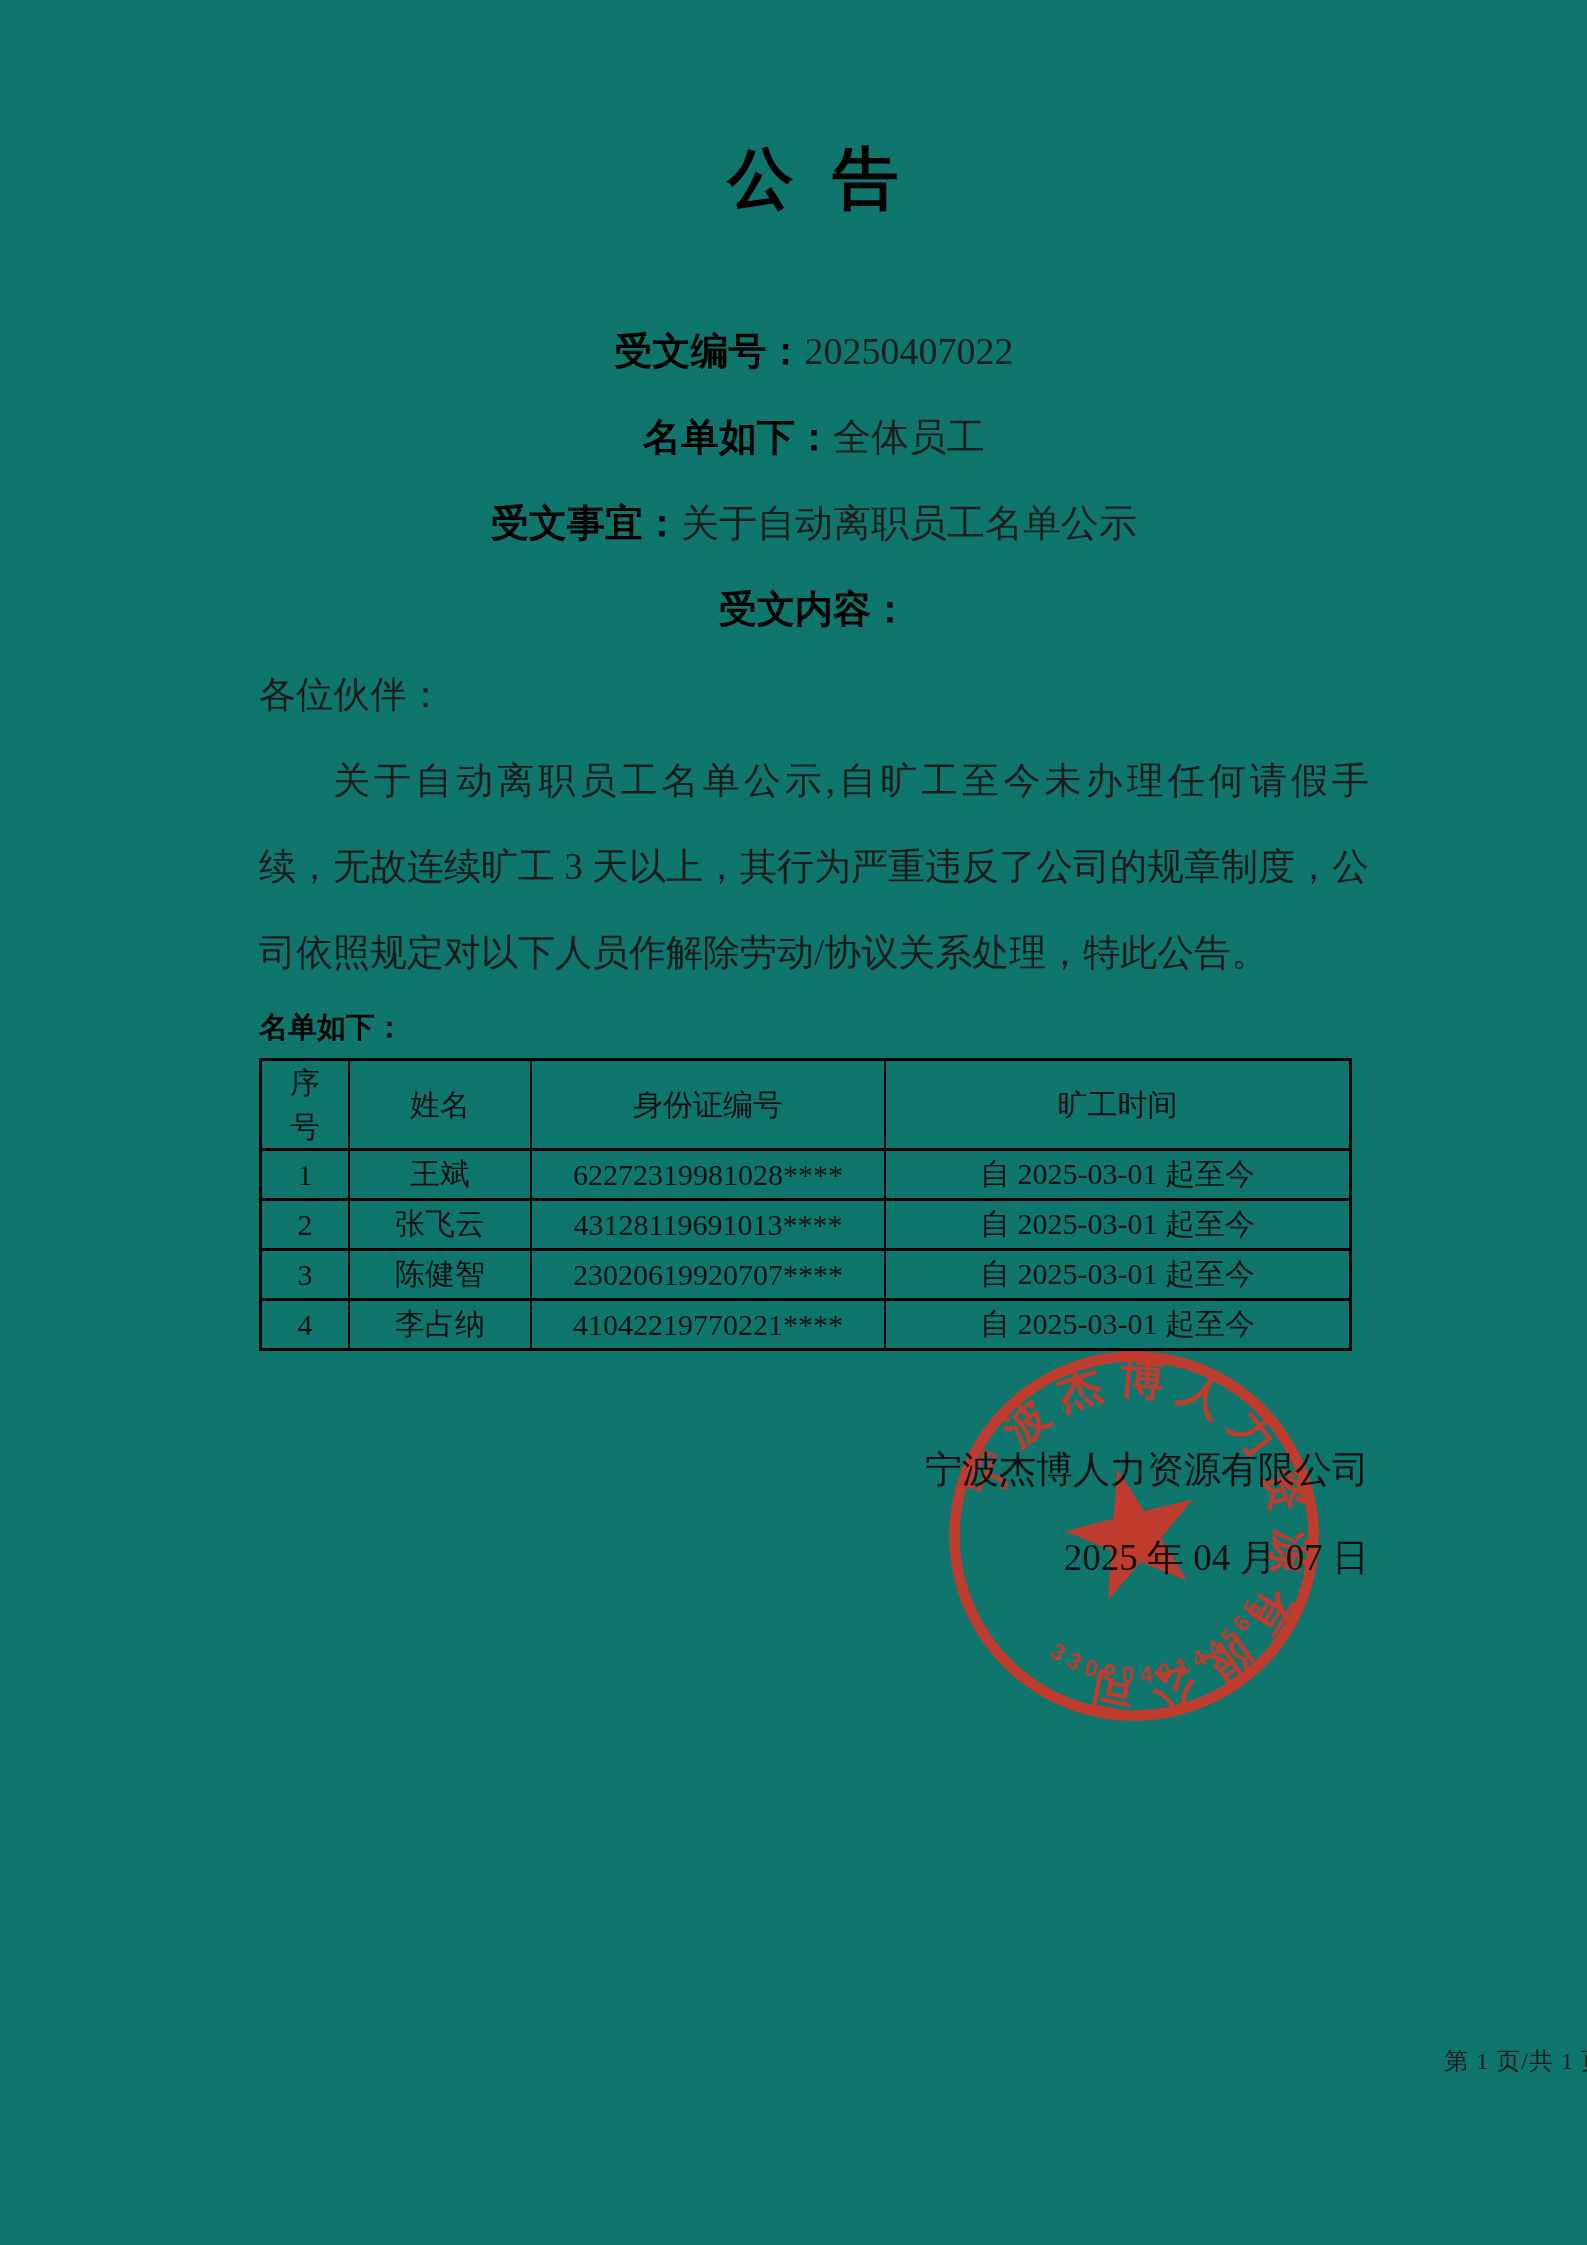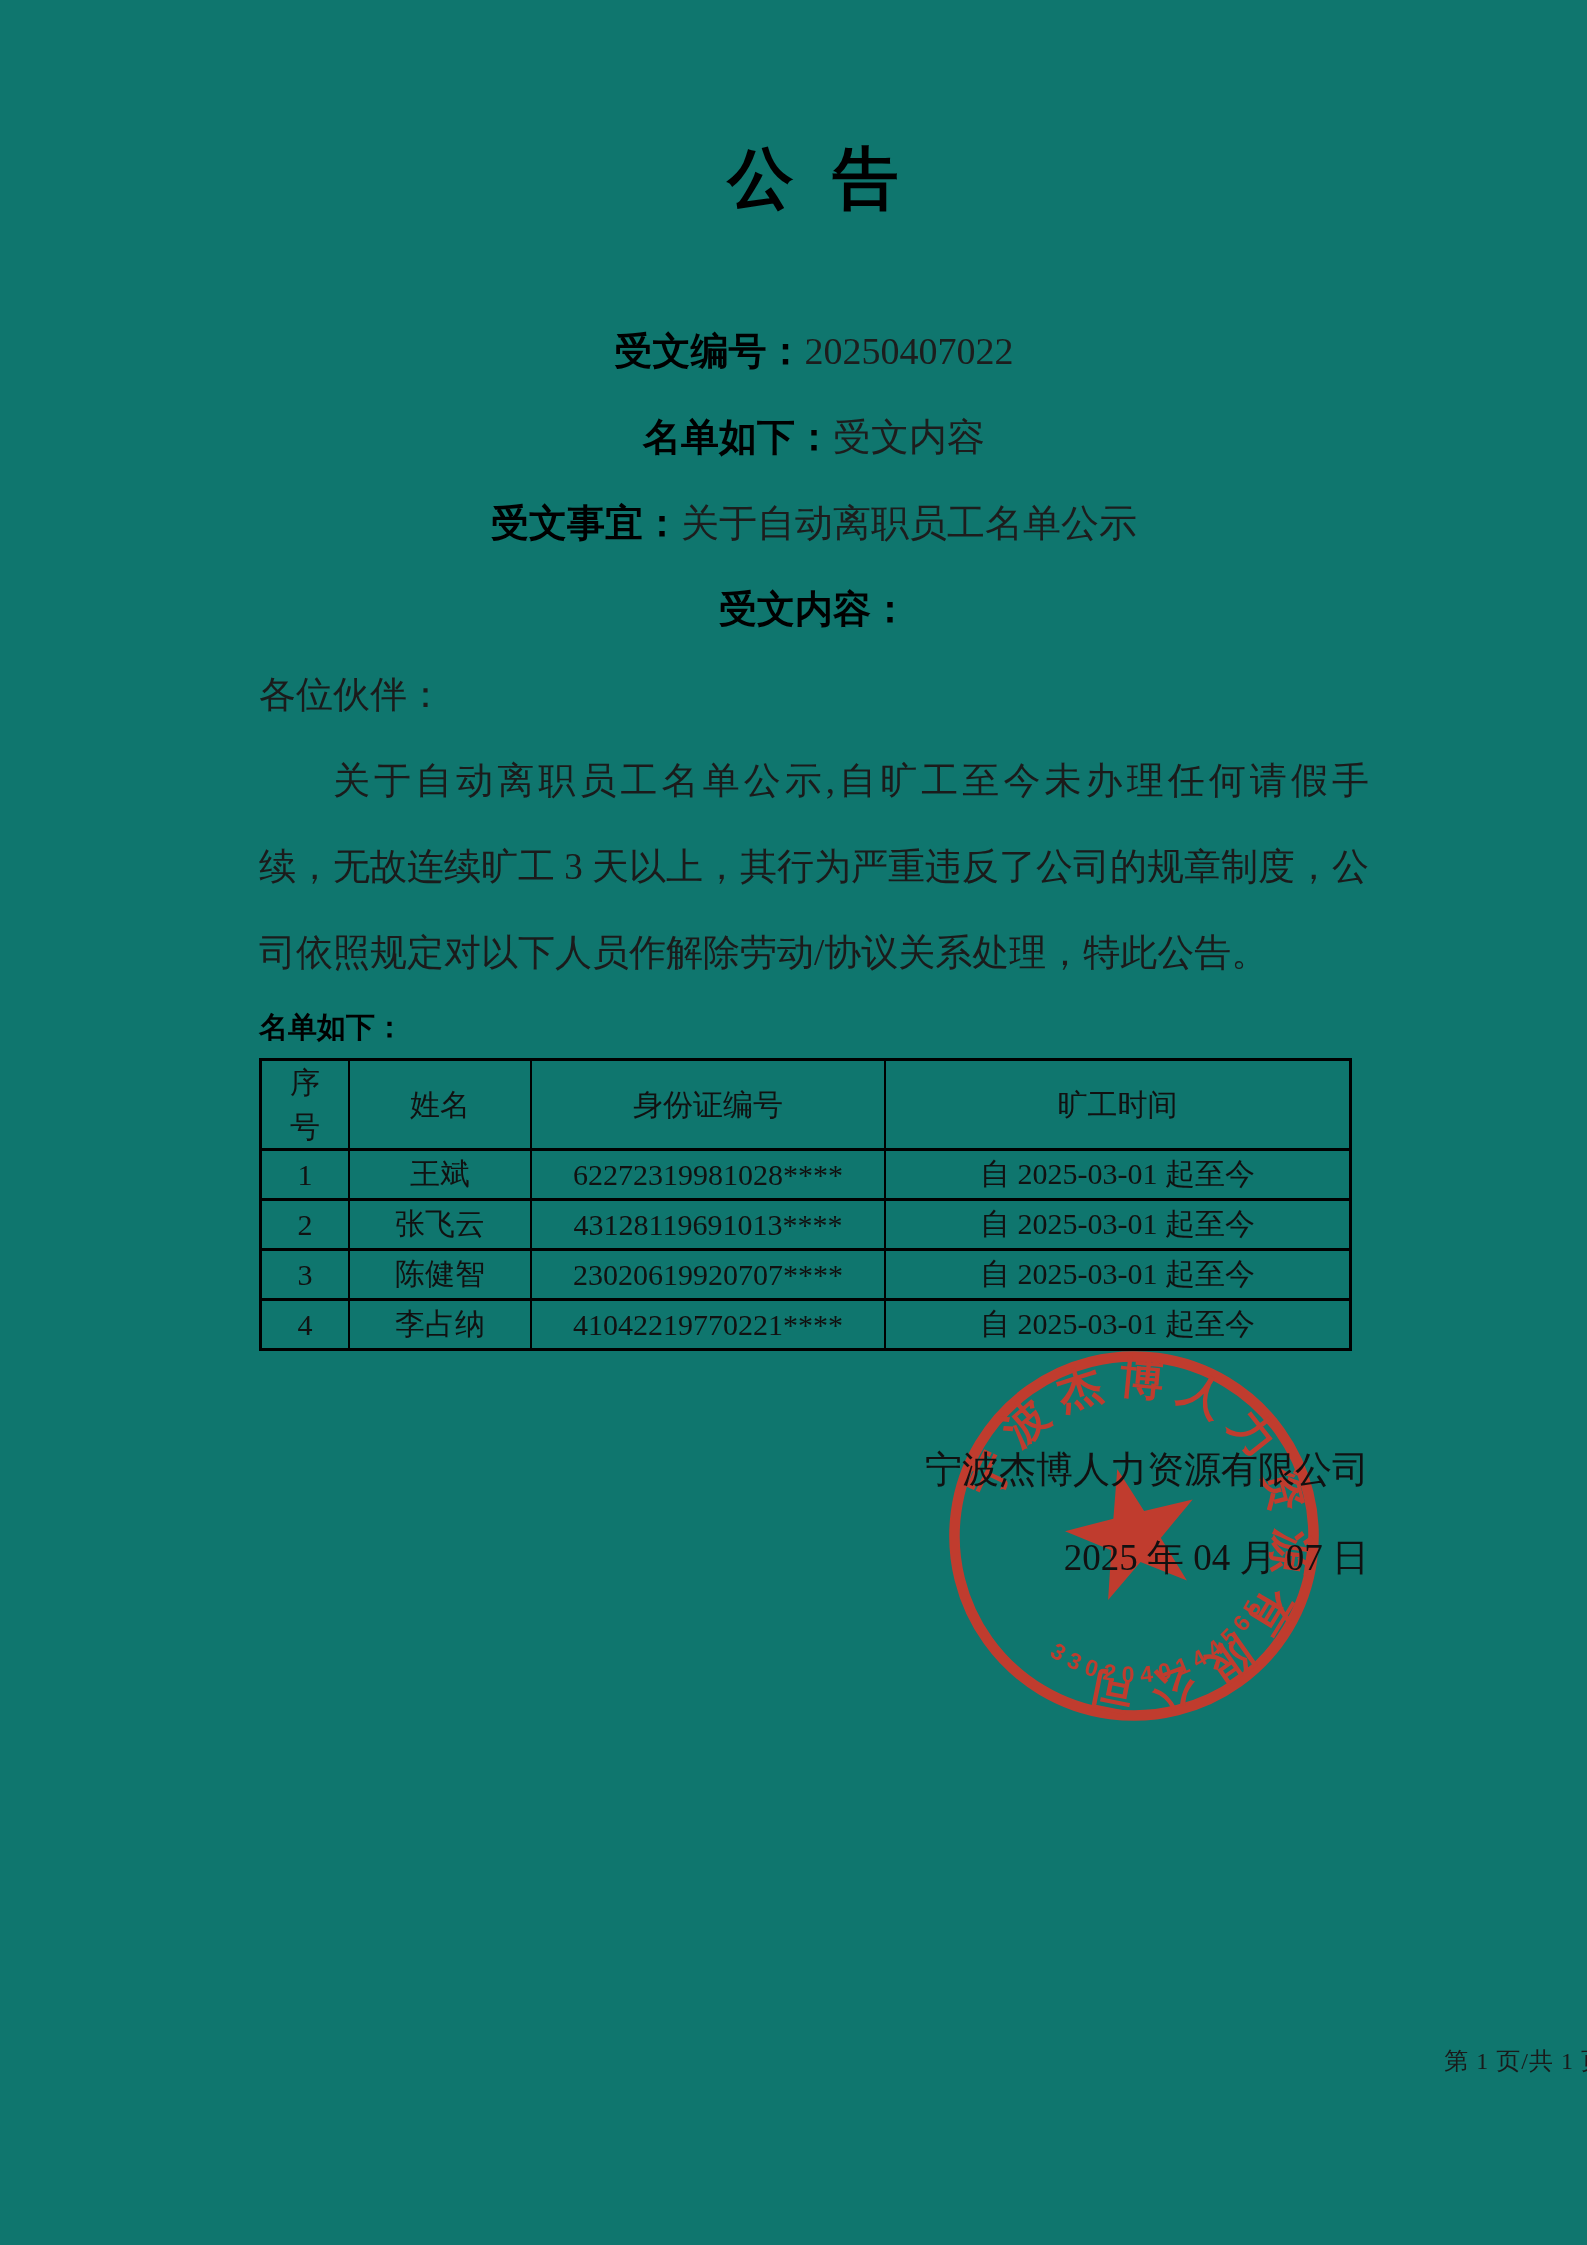--- a/index.html
+++ b/index.html
@@ -103,21 +103,21 @@
 <div class="page">
   <div class="content">
 
     <div class="doc-title">公  告</div>
 
     <div class="fields">
       <div class="field-row">
         <span class="field-label">受文编号：</span><span class="field-value">20250407022</span>
       </div>
       <div class="field-row">
-        <span class="field-label">名单如下：</span><span class="field-value">受文内容</span>
+        <span class="field-label">名单如下：</span><span class="field-value">全体员工</span>
       </div>
       <div class="field-row">
         <span class="field-label">受文事宜：</span><span class="field-value">关于自动离职员工名单公示</span>
       </div>
       <div class="field-row">
         <span class="field-label">受文内容：</span><span class="field-value"></span>
       </div>
     </div>
 
     <div class="salutation">各位伙伴：</div>

